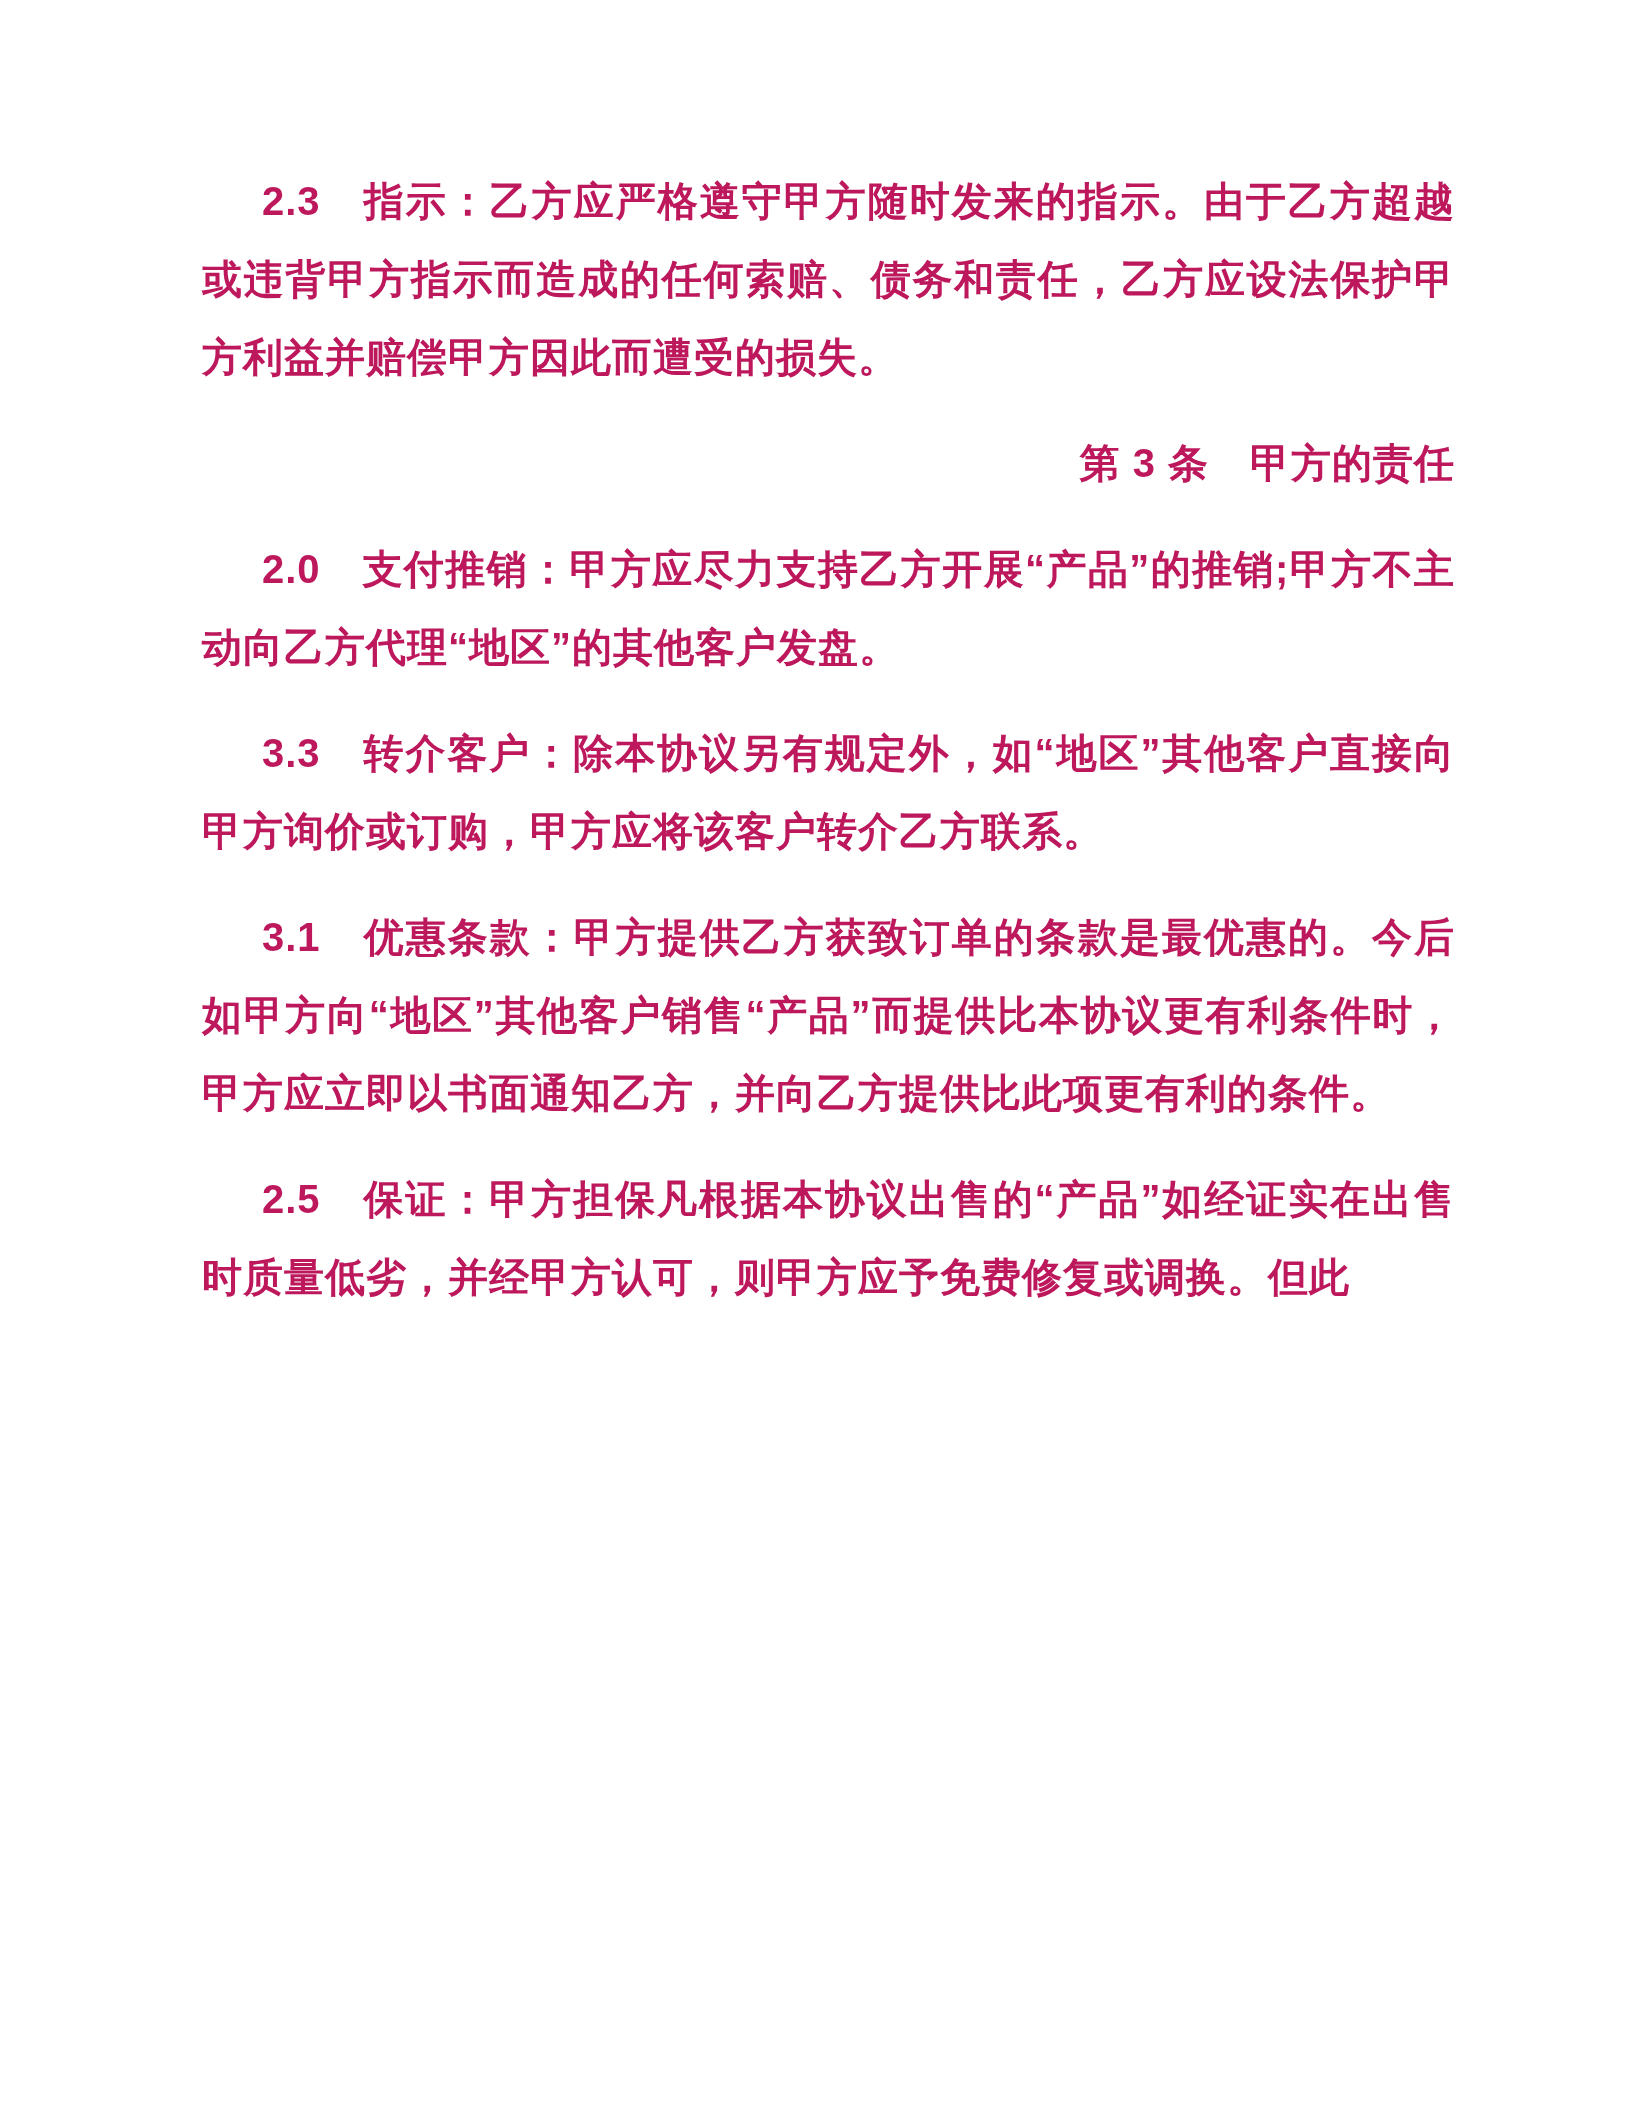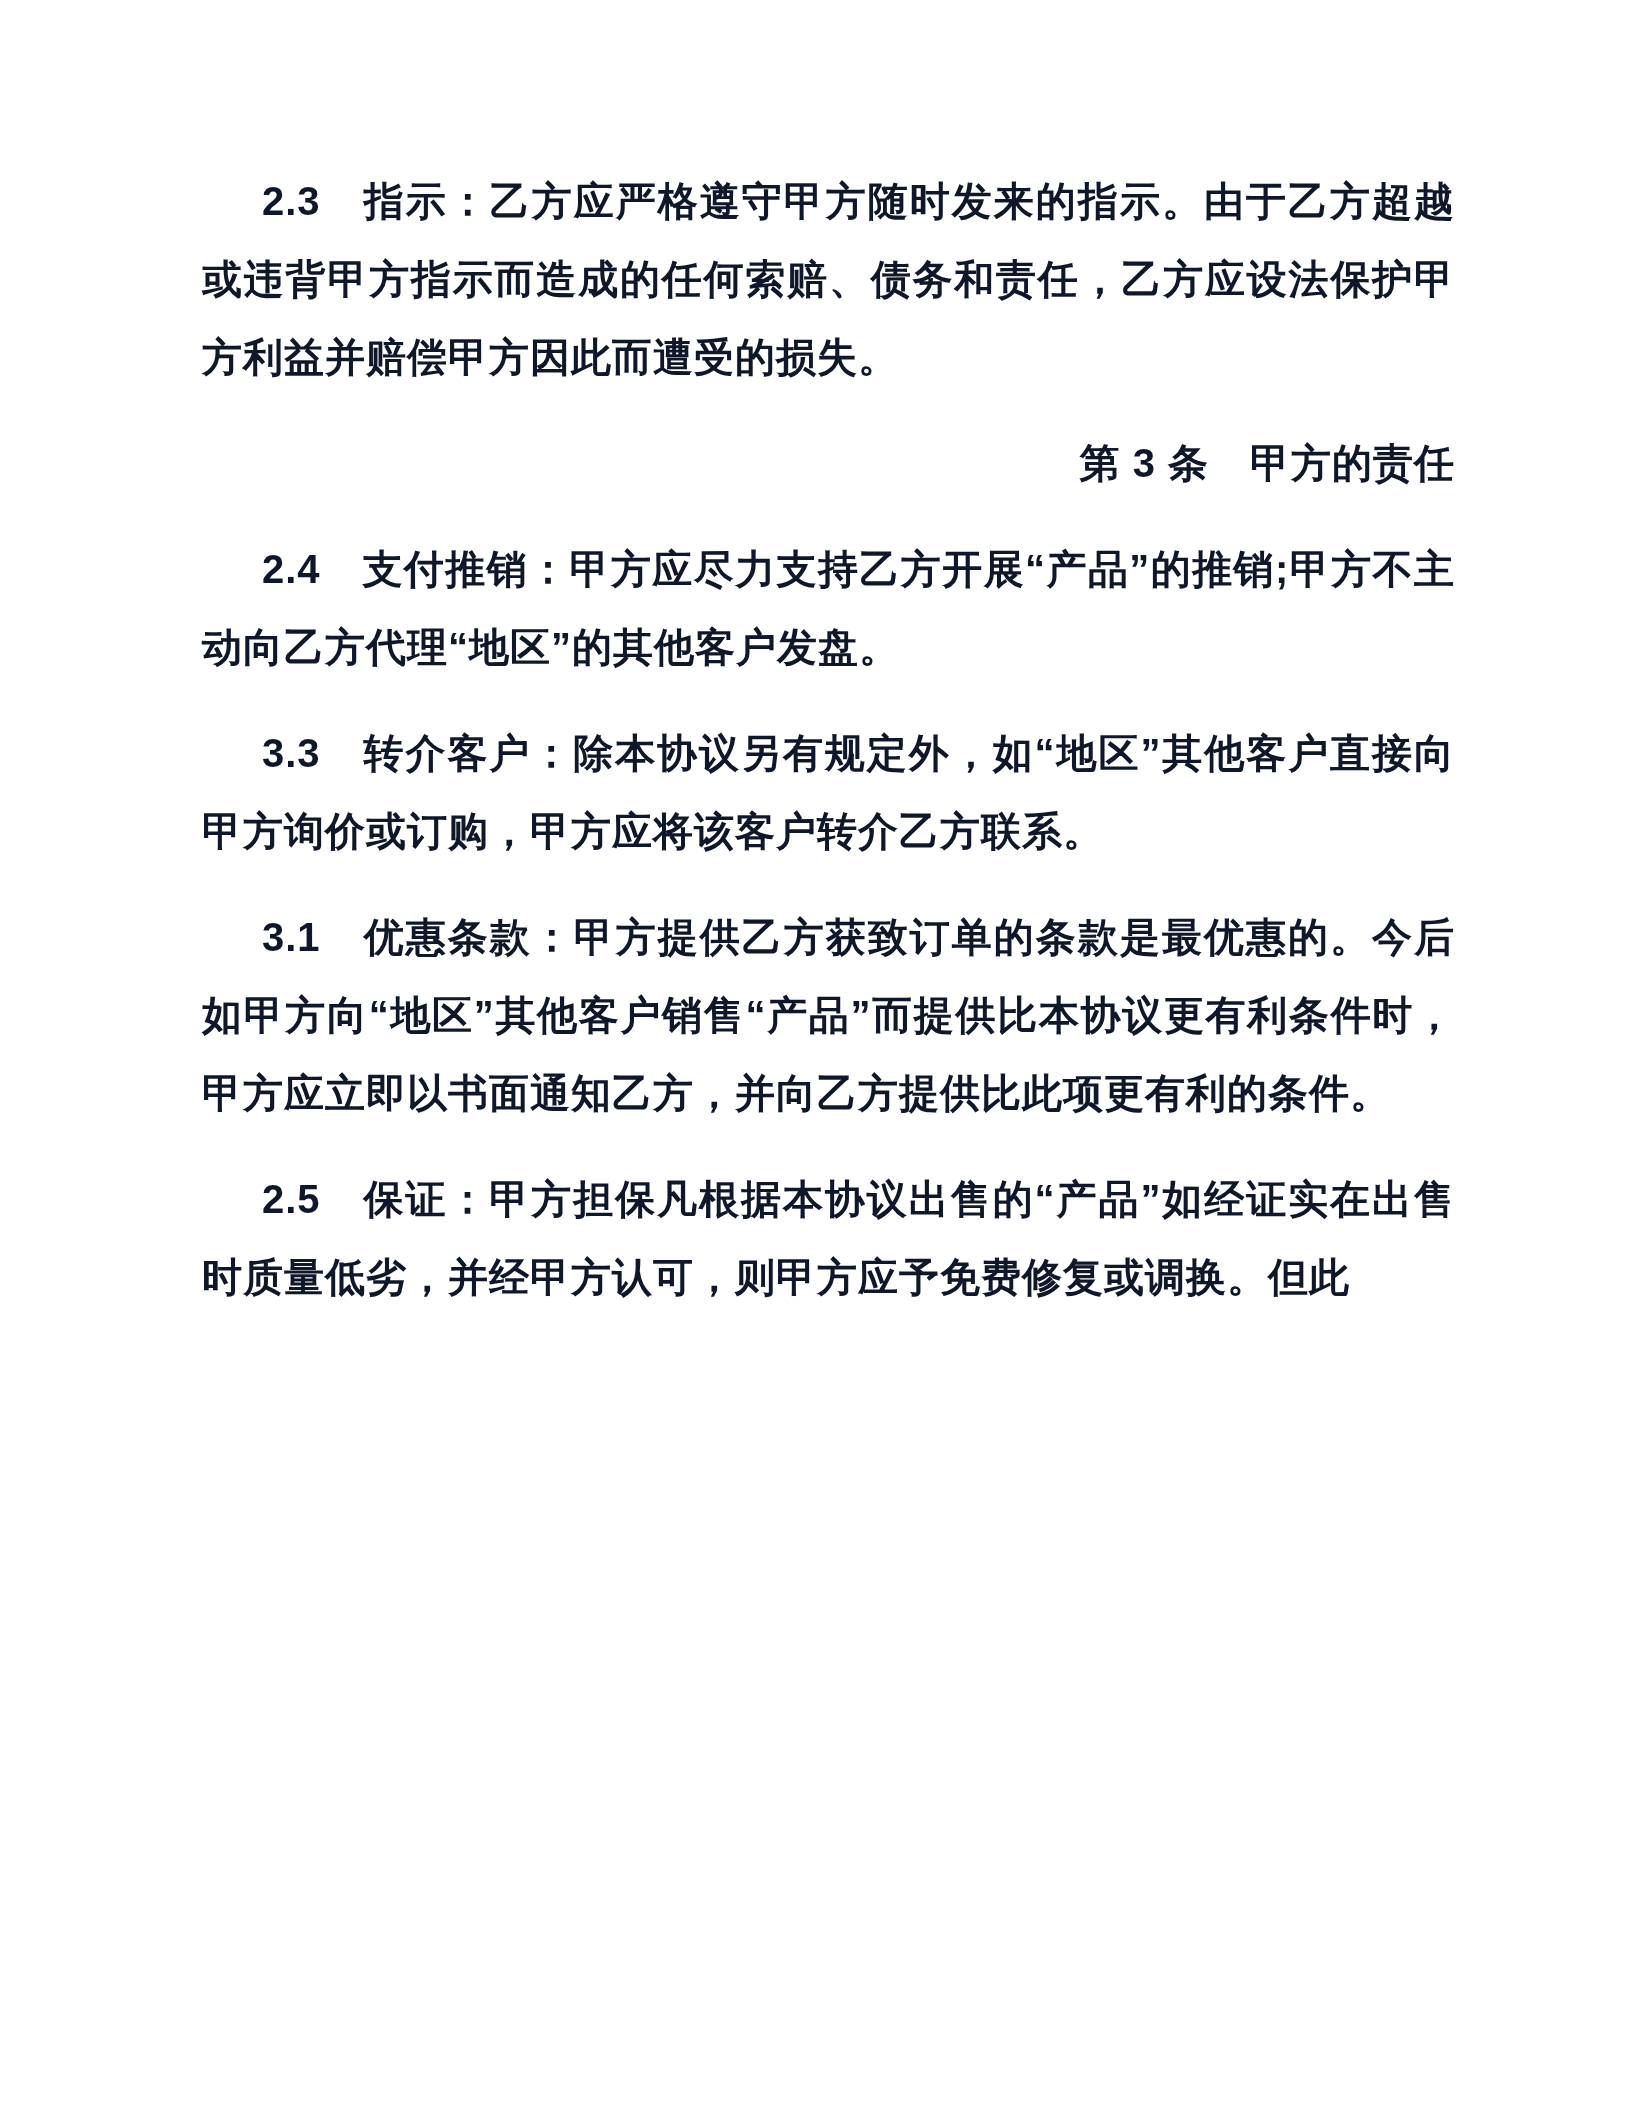--- a/index.html
+++ b/index.html
@@ -13,35 +13,35 @@
     height: 2112px;
     background: #ffffff;
     color: #000000;
     padding: 162px 177px 60px 202px;
     overflow: hidden;
   }
   .para {
     font-size: 40px;
     line-height: 78px;
     font-weight: 700;
-    color: #0f172a;
+    color: #be185d;
     text-align: justify;
     text-justify: inter-ideograph;
     text-indent: 60px;
     margin-bottom: 28px;
     letter-spacing: 1px;
     word-break: break-all;
   }
   .heading {
     text-align: right;
   }
 </style>
 </head>
 <body>
 
 <div class="page">
   <p class="para">2.3　指示：乙方应严格遵守甲方随时发来的指示。由于乙方超越或违背甲方指示而造成的任何索赔、债务和责任，乙方应设法保护甲方利益并赔偿甲方因此而遭受的损失。</p>
   <p class="para heading">第 3 条　甲方的责任</p>
-  <p class="para">2.4　支付推销：甲方应尽力支持乙方开展“产品”的推销;甲方不主动向乙方代理“地区”的其他客户发盘。</p>
+  <p class="para">2.0　支付推销：甲方应尽力支持乙方开展“产品”的推销;甲方不主动向乙方代理“地区”的其他客户发盘。</p>
   <p class="para">3.3　转介客户：除本协议另有规定外，如“地区”其他客户直接向甲方询价或订购，甲方应将该客户转介乙方联系。</p>
   <p class="para">3.1　优惠条款：甲方提供乙方获致订单的条款是最优惠的。今后如甲方向“地区”其他客户销售“产品”而提供比本协议更有利条件时，甲方应立即以书面通知乙方，并向乙方提供比此项更有利的条件。</p>
   <p class="para">2.5　保证：甲方担保凡根据本协议出售的“产品”如经证实在出售时质量低劣，并经甲方认可，则甲方应予免费修复或调换。但此</p>
 </div>
 
 </body></html>

